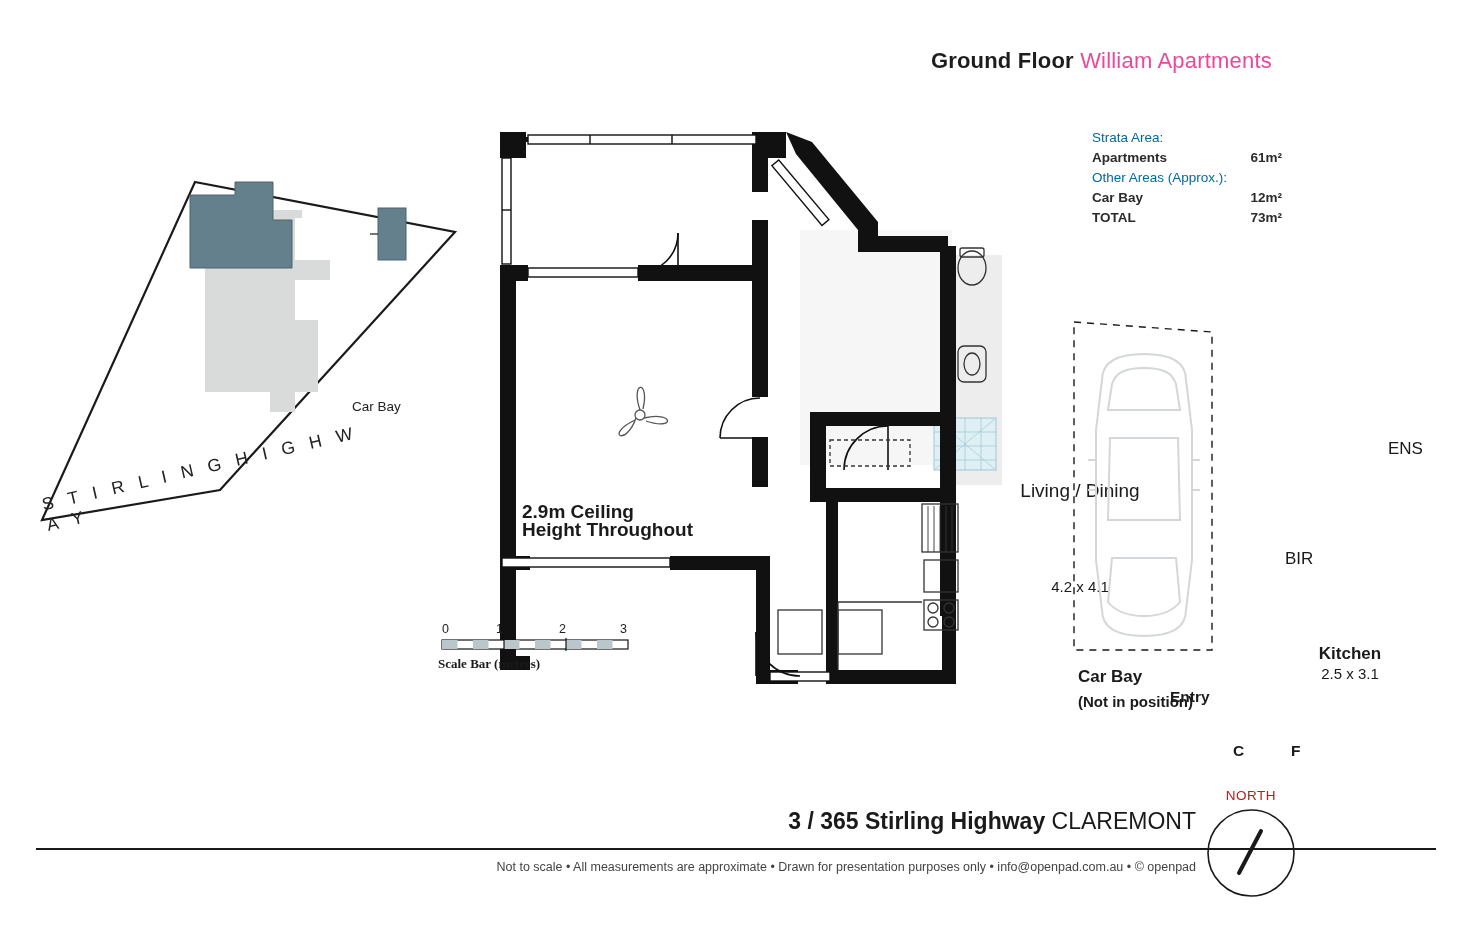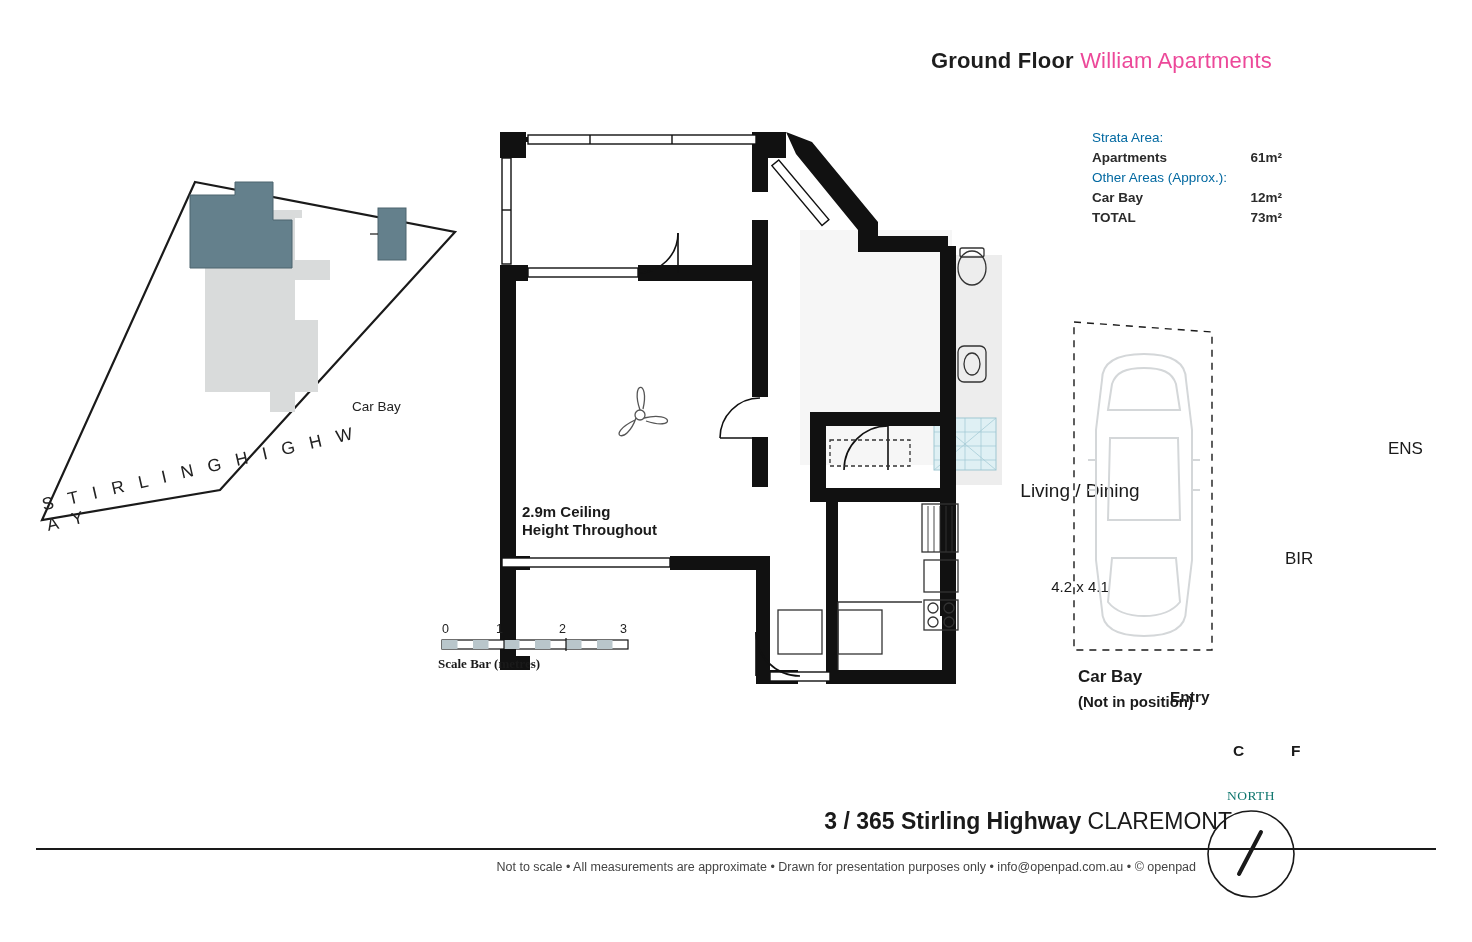--- a/index.html
+++ b/index.html
@@ -53,49 +53,49 @@
   #lbl-livdin  { left:540px; top:370px; width:200px; }
   #lbl-livdin .room-name { font-size:19px; font-weight:normal; }
   #lbl-kitchen { left:830px; top:533px; width:160px; }
   #lbl-ens { left:948px; top:329px; }
   #lbl-bir { left:845px; top:439px; }
   #lbl-entry { left:730px; top:578px; font-size:15.5px; font-weight:bold; }
   #lbl-c { left:793px; top:632px; font-size:15.5px; font-weight:bold; }
   #lbl-f { left:851px; top:632px; font-size:15.5px; font-weight:bold; }
 
   #ceiling-note {
-    left:522px; top:503px; font-size:15px; font-weight:bold; line-height:18px; color:#1a1a1a;
+    left:522px; top:503px; font-size:19px; font-weight:bold; line-height:18px; color:#1a1a1a;
   }
 
   
   #scalebar { left:438px; top:622px; width:210px; }
   #scalebar .nums { position:relative; height:16px; font-size:12.5px; color:#222; }
   #scalebar .nums span { position:absolute; top:0; }
   #scalebar .caption { font-size:13px; font-weight:bold; color:#1a1a1a;font-family:Liberation Serif, serif; }
 
   
   #carbay { left:1060px; top:310px; width:200px; height:420px; }
   #carbay-caption {
     left:1078px; top:664px; font-size:17px; font-weight:bold; line-height:25px; color:#1a1a1a;
   }
   #carbay-caption .sub { font-size:15px; }
 
   
   #footer-rule { left:36px; top:848px; width:1400px; height:2px; background:#1a1a1a; }
   #footer-title {
     left:0; top:808px; width:1196px; text-align:right;
-    font-size:23px; color:#1a1a1a;padding-left:36px;
+    font-size:23px; color:#1a1a1a;
   }
   #footer-title .b { font-weight:bold; }
   #footer-disclaimer {
     left:0; top:860px; width:1196px; text-align:right;
     font-size:12.5px; color:#444;
   }
   #north { left:1196px; top:788px; width:110px; text-align:center; }
-  #north .label { font-size:13.5px; color:#0f766e; letter-spacing:0.5px;font-family:Liberation Serif, serif; }
+  #north .label { font-size:13.5px; color:#b91c1c; letter-spacing:0.5px; }
 </style>
 </head>
 <body>
 
 <div id="header" class="abs">
   <span class="bold">Ground Floor</span>
   <span class="light">William Apartments</span>
 </div>
 
 <div id="strata" class="abs">
@@ -276,20 +276,24 @@
         <path d="M4,3 C 34,-4 36,16 6,6"></path>
         <path d="M-4,3 C -14,32 -36,20 -5,5"></path>
       </g>
     </g>
   </svg>
 
   
   <div class="room-label" id="lbl-livdin">
     <div class="room-name">Living / Dining</div>
     <div class="room-dims" style="margin-top:76px">4.2 x 4.1</div>
+  </div>
+  <div class="room-label" id="lbl-kitchen">
+    <div class="room-name">Kitchen</div>
+    <div class="room-dims">2.5 x 3.1</div>
   </div>
   <div class="small-label" id="lbl-ens">ENS</div>
   <div class="small-label" id="lbl-bir">BIR</div>
   <div class="small-label" id="lbl-entry">Entry</div>
   <div class="small-label" id="lbl-c">C</div>
   <div class="small-label" id="lbl-f">F</div>
 </div>
 
 <div id="ceiling-note" class="abs">
   <div>2.9m Ceiling</div>

